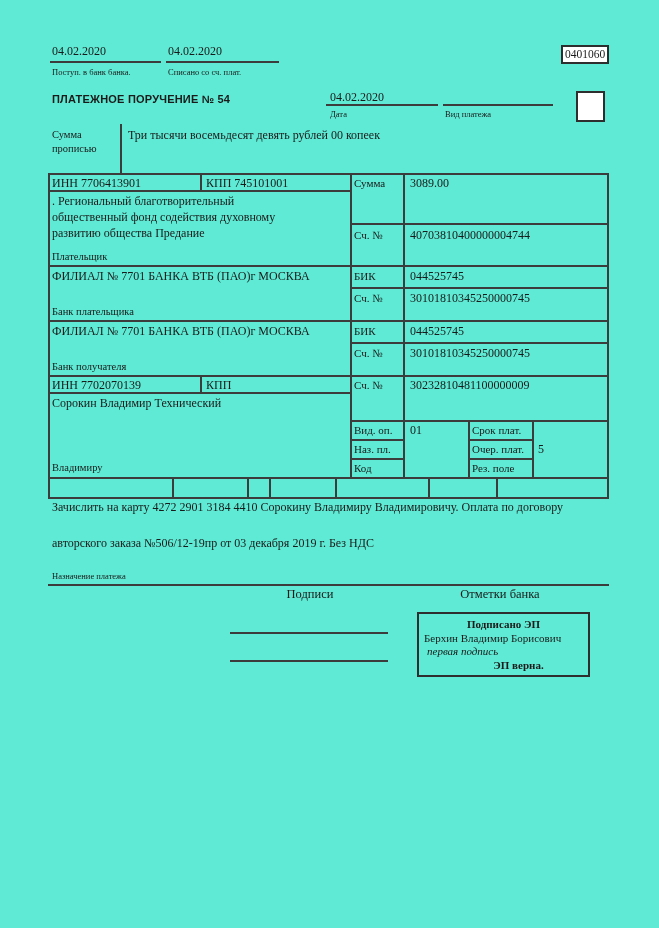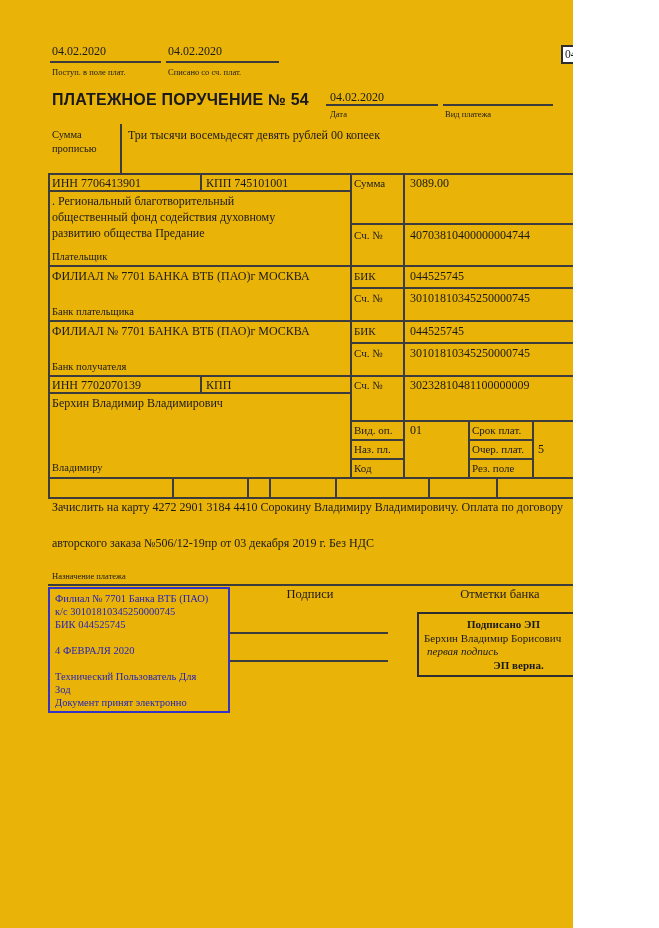--- a/index.html
+++ b/index.html
@@ -1,24 +1,24 @@
 <!DOCTYPE html>
 <html><head>
 <meta charset="utf-8">
 <style>
   html,body { margin:0; padding:0; background:#fff; }
   #page {
-    position:relative; width:573px; height:928px; background:#eab308;
+    position:relative; width:659px; height:928px; background:#5eead4;
     font-family:"Liberation Serif", serif; color:#1a1a1a; overflow:hidden;
   }
   .txt { position:absolute; font-size:12px; line-height:15px; white-space:nowrap; color:#1a1a1a; }
   .sm  { font-size:8.5px; line-height:10px; }
   .md  { font-size:10.5px; line-height:13px; }
   .lbl { font-size:11px; }
-  .doctitle { font-family:"Liberation Sans", sans-serif; font-weight:bold; font-size:16px; letter-spacing:.2px; }
+  .doctitle { font-family:"Liberation Sans", sans-serif; font-weight:bold; font-size:11px; letter-spacing:.2px; }
   .hl { position:absolute; height:2px; background:#3c3c3c; }
   .vl { position:absolute; width:2px; background:#3c3c3c; }
   .box { position:absolute; border:2px solid #2e2e2e; box-sizing:border-box; background:#fff; }
   .stampbox {
     position:absolute; left:48px; top:587px; width:182px; height:126px;
     border:2px solid #3434c6; box-sizing:border-box; padding:3px 5px;
     color:#2424bb; font-size:10.5px; line-height:13px;
   }
   .stampbox div { white-space:nowrap; }
   .gap-before { margin-top:13px; }
@@ -33,21 +33,21 @@
   .esign-ok    { font-weight:bold; text-align:center; padding-left:30px; }
   .center { text-align:center; }
 </style>
 </head>
 <body>
 
 <div id="page">
 
   <div class="txt" style="left:52px;top:44px">04.02.2020</div>
   <div class="hl" style="left:50px;top:61px;width:111px"></div>
-  <div class="txt sm" style="left:52px;top:67px">Поступ. в поле плат.</div>
+  <div class="txt sm" style="left:52px;top:67px">Поступ. в банк банка.</div>
 
   <div class="txt" style="left:168px;top:44px">04.02.2020</div>
   <div class="hl" style="left:166px;top:61px;width:113px"></div>
   <div class="txt sm" style="left:168px;top:67px">Списано со сч. плат.</div>
 
   <div class="box" style="left:561px;top:45px;width:48px;height:19px">
     <div class="txt" style="position:static;text-align:center;font-size:11.5px;line-height:15px">0401060</div>
   </div>
 
   <div class="txt doctitle" style="left:52px;top:92px">ПЛАТЕЖНОЕ ПОРУЧЕНИЕ № 54</div>
@@ -124,47 +124,38 @@
   <div class="txt" style="left:410px;top:324px">044525745</div>
   <div class="txt lbl" style="left:354px;top:346px">Сч. №</div>
   <div class="txt" style="left:410px;top:346px">30101810345250000745</div>
   <div class="txt md" style="left:52px;top:360px">Банк получателя</div>
 
   <div class="txt" style="left:52px;top:378px">ИНН 7702070139</div>
   <div class="txt" style="left:206px;top:378px">КПП</div>
   <div class="txt lbl" style="left:354px;top:378px">Сч. №</div>
   <div class="txt" style="left:410px;top:378px">30232810481100000009</div>
 
-  <div class="txt" style="left:52px;top:396px">Берхин Владимир Владимирович</div>
+  <div class="txt" style="left:52px;top:396px">Сорокин Владимир Технический</div>
 
   <div class="txt lbl" style="left:354px;top:423px">Вид. оп.</div>
   <div class="txt" style="left:410px;top:423px">01</div>
   <div class="txt lbl" style="left:472px;top:423px">Срок плат.</div>
   <div class="txt lbl" style="left:354px;top:442px">Наз. пл.</div>
   <div class="txt lbl" style="left:472px;top:442px">Очер. плат.</div>
   <div class="txt" style="left:538px;top:442px">5</div>
   <div class="txt lbl" style="left:354px;top:461px">Код</div>
   <div class="txt lbl" style="left:472px;top:461px">Рез. поле</div>
   <div class="txt md" style="left:52px;top:461px">Владимиру</div>
 
   <div class="txt" style="left:52px;top:500px">Зачислить на карту 4272 2901 3184 4410 Сорокину Владимиру Владимировичу. Оплата по договору</div>
   <div class="txt" style="left:52px;top:536px">авторского заказа №506/12-19пр от 03 декабря 2019 г. Без НДС</div>
 
   <div class="txt sm" style="left:52px;top:571px">Назначение платежа</div>
   <div class="hl" style="left:48px;top:584px;width:561px"></div>
 
-  <div class="stampbox">
-    <div>Филиал № 7701 Банка ВТБ (ПАО)</div>
-    <div>к/с 30101810345250000745</div>
-    <div>БИК 044525745</div>
-    <div class="gap-before">4 ФЕВРАЛЯ 2020</div>
-    <div class="gap-before">Технический Пользователь Для</div>
-    <div>Зод</div>
-    <div>Документ принят электронно</div>
-  </div>
 
   <div class="txt center" style="left:230px;top:587px;width:160px;font-size:12.5px">Подписи</div>
   <div class="hl" style="left:230px;top:632px;width:158px"></div>
   <div class="hl" style="left:230px;top:660px;width:158px"></div>
 
   <div class="txt center" style="left:400px;top:587px;width:200px;font-size:12.5px">Отметки банка</div>
   <div class="esignbox">
     <div class="esign-title">Подписано ЭП</div>
     <div class="esign-name">Берхин Владимир Борисович</div>
     <div class="esign-note">первая подпись</div>

